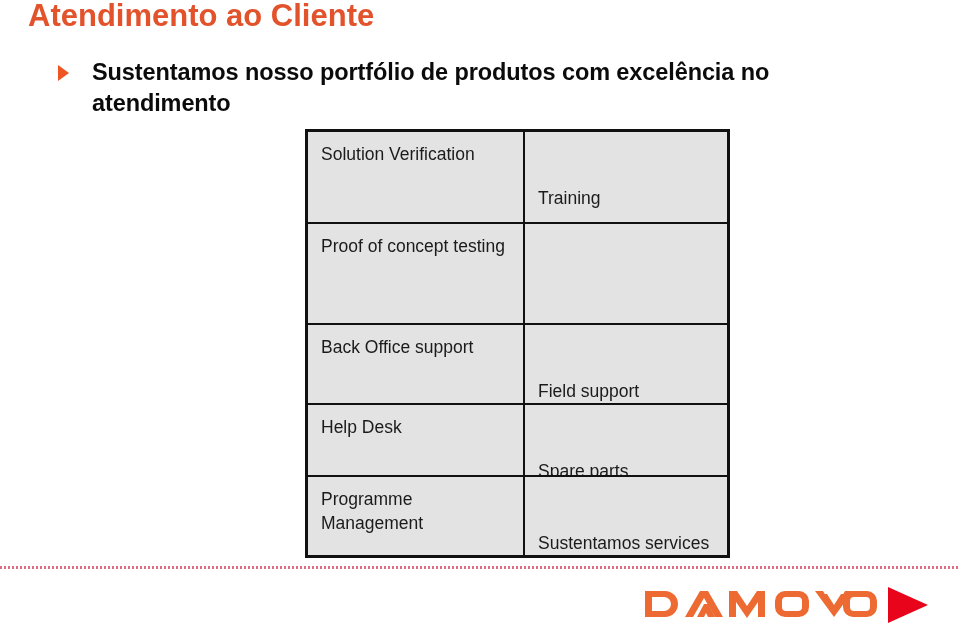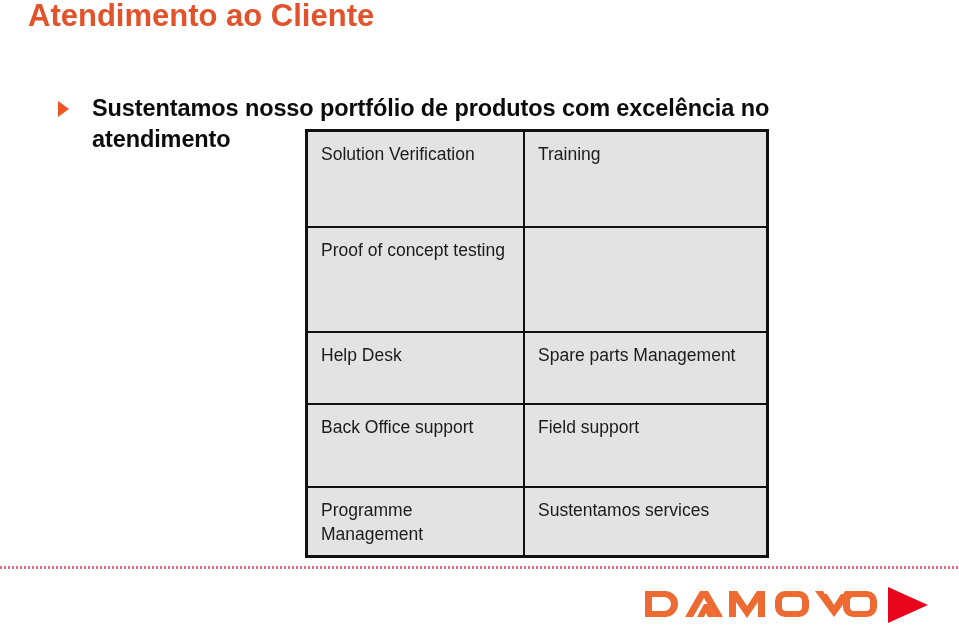--- a/index.html
+++ b/index.html
@@ -29,21 +29,20 @@
   }
 
   
   .bullet-row {
     position: absolute;
     left: 55px;
     top: 57px;
     width: 850px;
     display: flex;
     align-items: flex-start;
-    margin-top: 36px;
   }
   .bullet-marker {
     width: 18px;
     height: 22px;
     flex: 0 0 18px;
     margin-top: 6px;
     margin-right: 19px;
     position: relative;
   }
   .bullet-marker::before {
@@ -64,21 +63,21 @@
     line-height: 31px;
     letter-spacing: -0.1px;
     max-width: 790px;
   }
 
   
   .services-table {
     position: absolute;
     left: 305px;
     top: 129px;
-    width: 464px;
+    width: 425px;
     height: 429px;
     box-sizing: border-box;
     border: 3px solid #111111;
     background: #e3e3e3;
     display: flex;
     flex-direction: column;
   }
   .svc-row {
     display: flex;
     box-sizing: border-box;
@@ -100,20 +99,21 @@
     background: #e3e3e3;
     overflow: hidden;
   }
   .svc-cell.col-left {
     width: 217px;
     flex: 0 0 217px;
     border-right: 2px solid #111111;
   }
   .svc-cell.col-right {
     flex: 1 1 auto;
+    margin-top: 44px;
   }
 
   
   .footer-rule {
     position: absolute;
     left: 0;
     top: 566px;
     width: 959px;
     height: 3px;
     background-image: repeating-linear-gradient(
@@ -151,28 +151,28 @@
 
   <div class="svc-row r1">
     <div class="svc-cell col-left">Solution Verification</div>
     <div class="svc-cell col-right">Training</div>
   </div>
 
   <div class="svc-row r2">
     <div class="svc-cell col-left">Proof of concept testing</div>
   </div>
 
+  <div class="svc-row r3">
+    <div class="svc-cell col-left">Back Office support</div>
+    <div class="svc-cell col-right">Field support</div>
+  </div>
+
   <div class="svc-row r4">
     <div class="svc-cell col-left">Help Desk</div>
     <div class="svc-cell col-right">Spare parts Management</div>
-  </div>
-
-  <div class="svc-row r3">
-    <div class="svc-cell col-left">Back Office support</div>
-    <div class="svc-cell col-right">Field support</div>
   </div>
 
   <div class="svc-row r5">
     <div class="svc-cell col-left">Programme Management</div>
     <div class="svc-cell col-right">Sustentamos services</div>
   </div>
 
 </div>
 
 <div class="footer-rule"></div>

